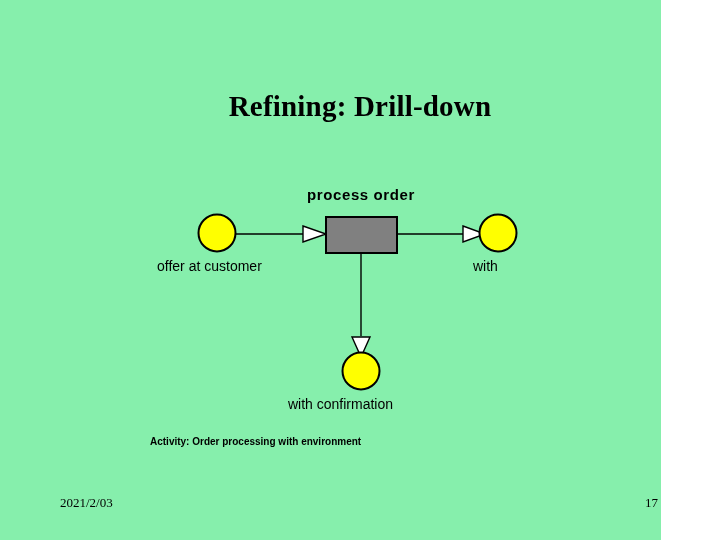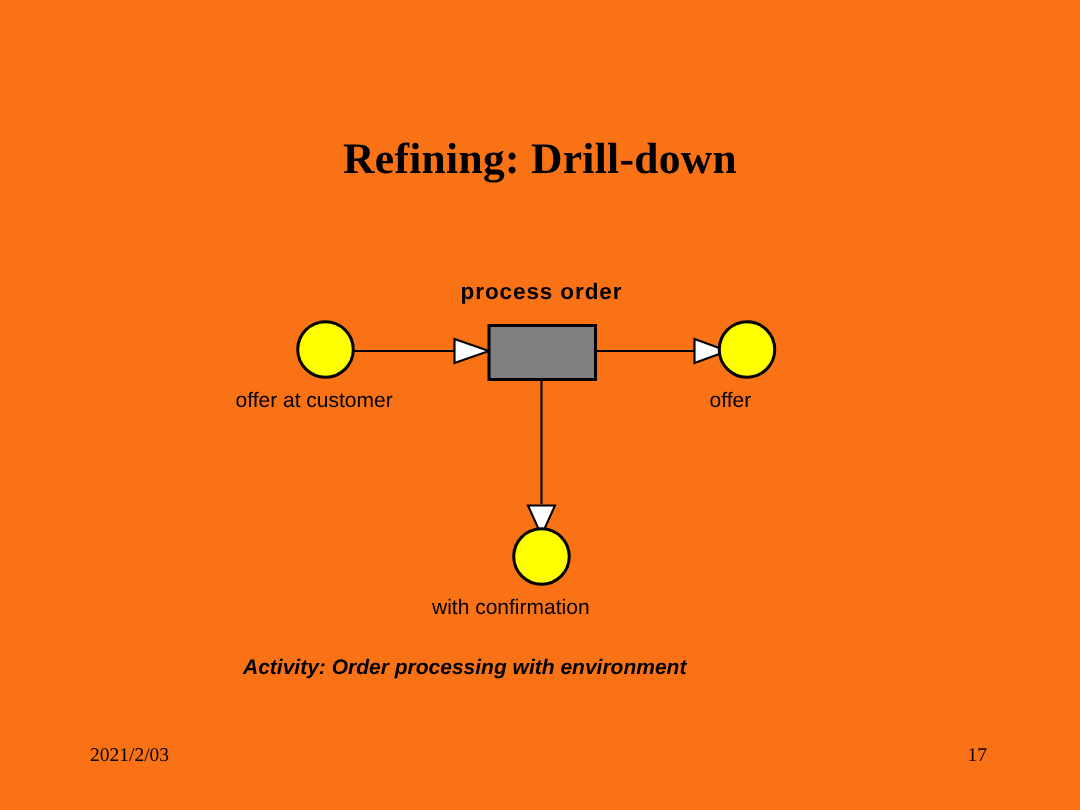--- a/index.html
+++ b/index.html
@@ -12,23 +12,23 @@
     height: 540px;
     position: relative;
     overflow: hidden;
     font-family: "Liberation Sans", sans-serif;
   }
 
   #slide {
     position: absolute;
     left: 0;
     top: 0;
-    width: 720px;
+    width: 661px;
     height: 540px;
-    background: #f97316;
+    background: #86efac;
   }
 
   
   #slide-title {
     position: absolute;
     left: 0;
     top: 90px;
     width: 720px;
     text-align: center;
     font-family: "Liberation Serif", "DejaVu Serif", serif;
@@ -88,26 +88,25 @@
   }
 
   #label-order-confirmation {
     left: 288px;
     top: 396px;
     font-size: 14px;
   }
 
   #caption-activity {
     position: absolute;
-    left: 162px;
+    left: 150px;
     top: 436px;
     font-family: "Liberation Sans", "DejaVu Sans", sans-serif;
-    font-size: 14px;
+    font-size: 10px;
     font-weight: bold;
-    font-style: italic;
     color: #000000;
     white-space: nowrap;
   }
 
   
   #footer-date {
     position: absolute;
     left: 60px;
     top: 495px;
     font-family: "Liberation Serif", "DejaVu Serif", serif;
@@ -151,21 +150,21 @@
 
       <circle cx="498" cy="233" r="18.5" fill="#ffff00" stroke="#000000" stroke-width="2"></circle>
 
       <circle cx="361" cy="371" r="18.5" fill="#ffff00" stroke="#000000" stroke-width="2"></circle>
     </svg>
 
     <div class="diagram-label" id="label-process-order"><span class="inner">process order</span></div>
 
     <div class="diagram-label" id="label-offer-at-customer">offer at customer</div>
 
-    <div class="diagram-label" id="label-order">offer</div>
+    <div class="diagram-label" id="label-order">with</div>
 
     <div class="diagram-label" id="label-order-confirmation">with confirmation</div>
 
     <div id="caption-activity">Activity: Order processing with environment</div>
   </div>
 
   <div id="footer-date">2021/2/03</div>
 
   <div id="footer-page-number">17</div>
 

